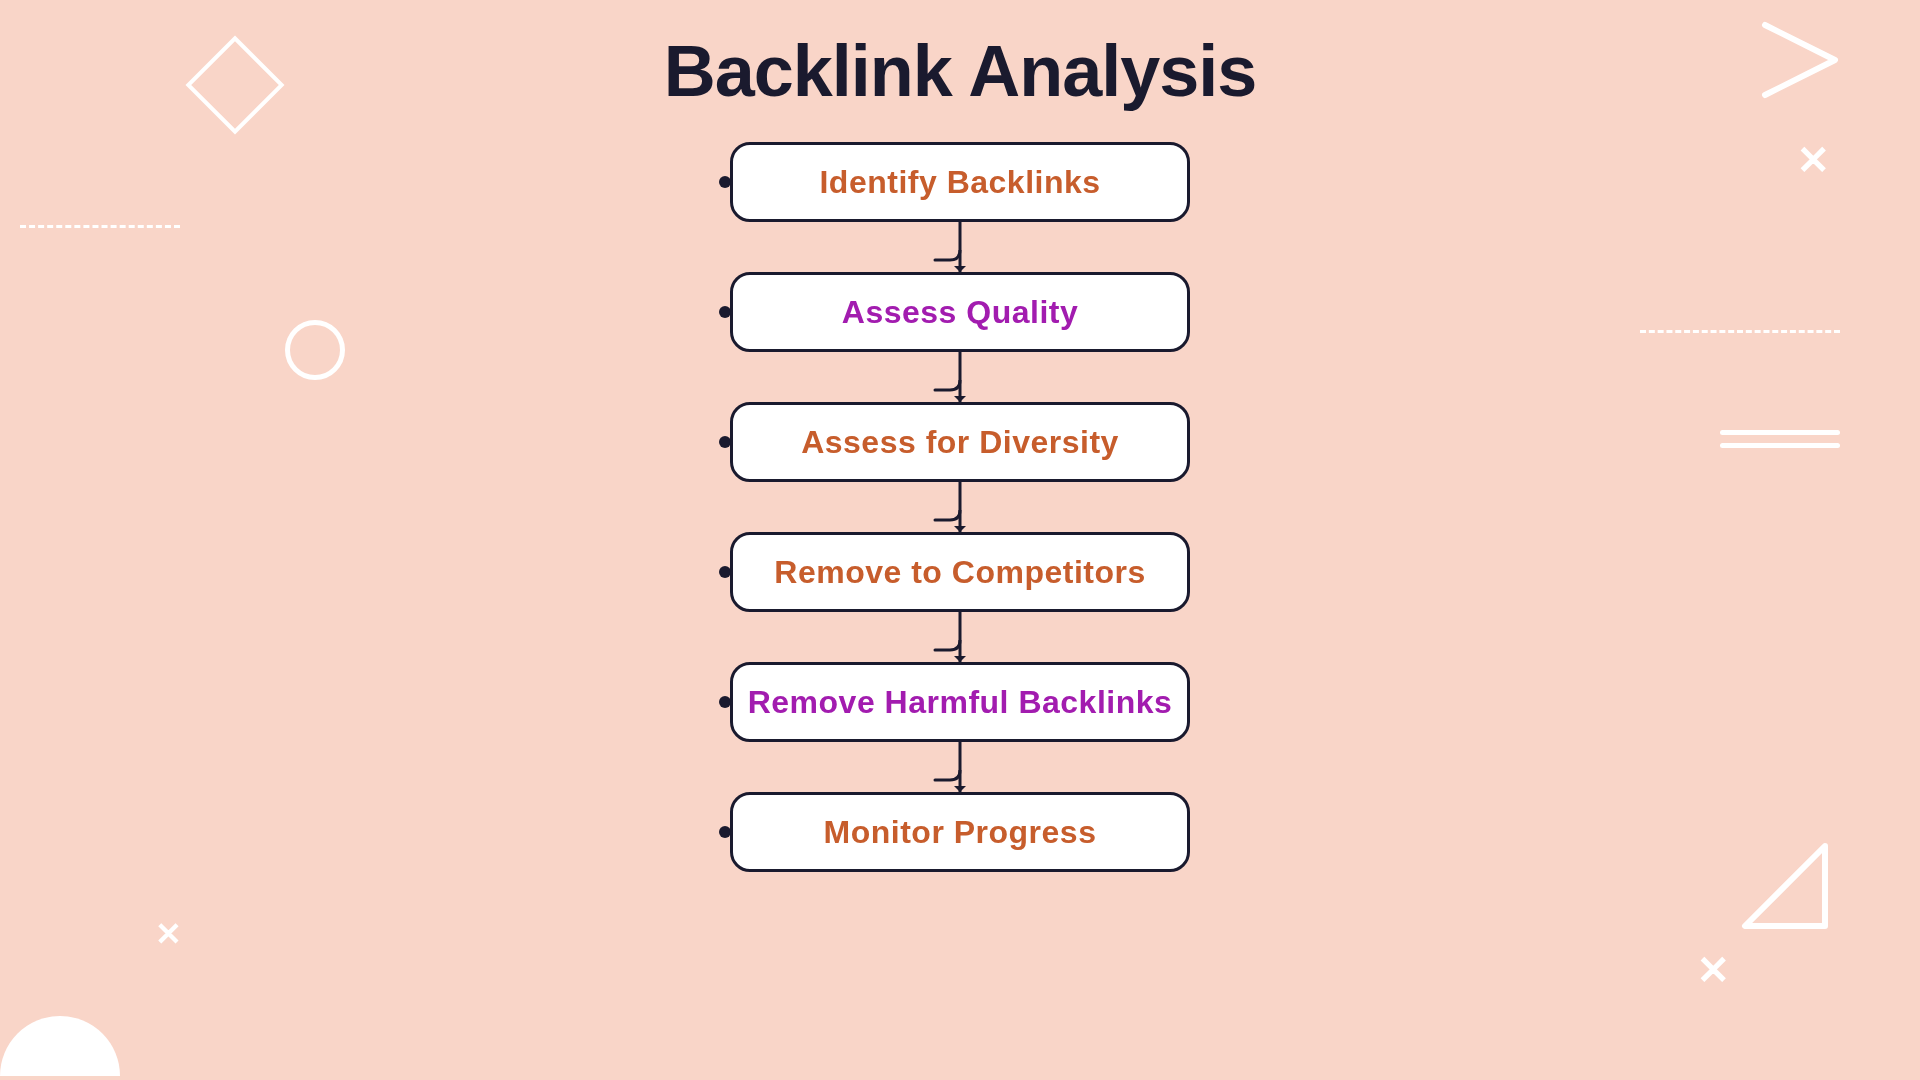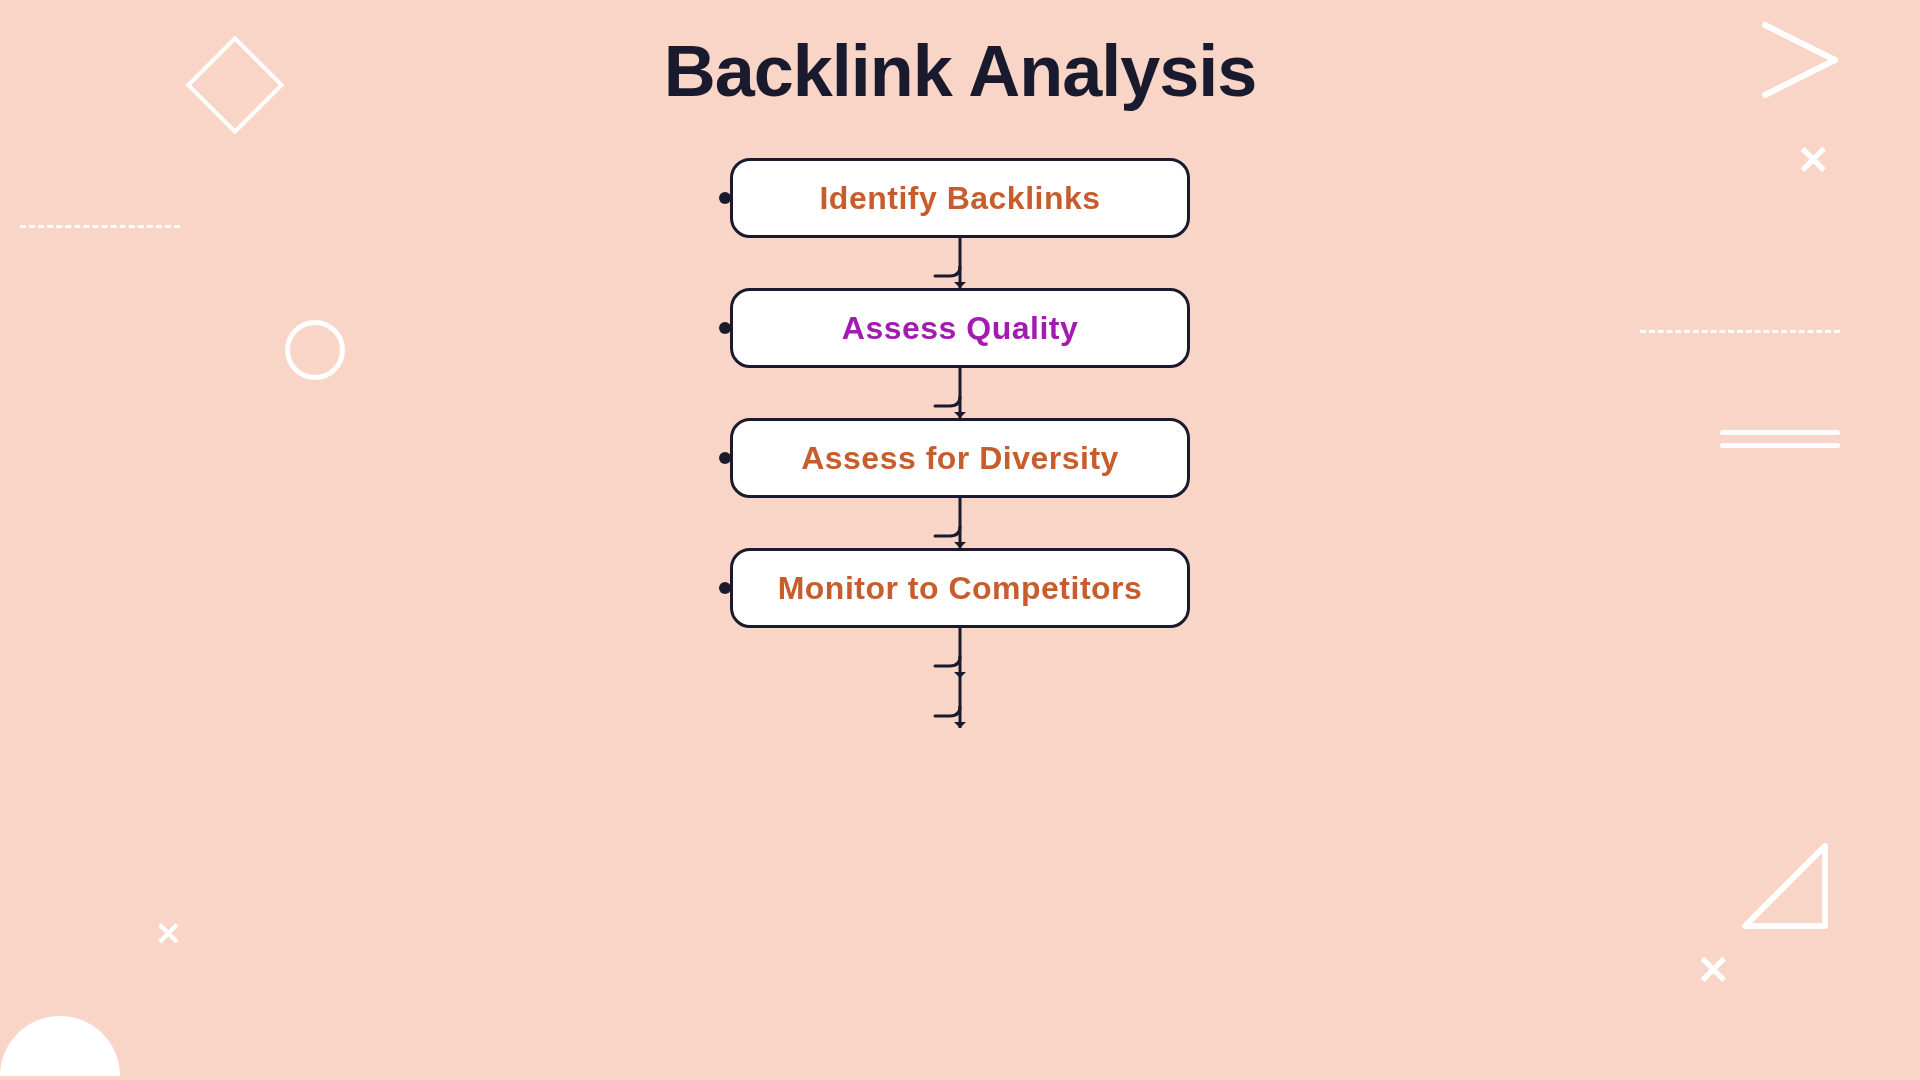--- a/index.html
+++ b/index.html
@@ -83,21 +83,21 @@
       margin-bottom: 20px;
       letter-spacing: -1px;
     }
 
     
     .flowchart {
       display: flex;
       flex-direction: column;
       align-items: center;
       gap: 0;
-      margin-top: 26px;
+      margin-top: 10px;
       justify-content: flex-end;
     }
 
     
     .step-box {
       width: 460px;
       height: 80px;
       border: 3px solid #1a1a2e;
       border-radius: 20px;
       display: flex;
@@ -220,35 +220,41 @@
 
     <div class="arrow-connector">
       <svg class="arrow-svg" viewBox="0 0 80 50" fill="none" xmlns="http://www.w3.org/2000/svg">
         <path d="M 40 0 L 40 28 Q 40 38 30 38 L 15 38" stroke="#1a1a2e" stroke-width="3" fill="none" stroke-linecap="round"></path>
         <path d="M 40 28 L 40 50" stroke="#1a1a2e" stroke-width="3" fill="none"></path>
         <polygon points="34,44 40,50 46,44" fill="#1a1a2e"></polygon>
       </svg>
     </div>
 
     <div class="step-box">
-      <span class="step-label color-orange">Monitor to Competitors</span>
-    </div>
-
-    <div class="arrow-connector">
-      <svg class="arrow-svg" viewBox="0 0 80 50" fill="none" xmlns="http://www.w3.org/2000/svg">
-        <path d="M 40 0 L 40 28 Q 40 38 30 38 L 15 38" stroke="#1a1a2e" stroke-width="3" fill="none" stroke-linecap="round"></path>
-        <path d="M 40 28 L 40 50" stroke="#1a1a2e" stroke-width="3" fill="none"></path>
-        <polygon points="34,44 40,50 46,44" fill="#1a1a2e"></polygon>
-      </svg>
-    </div>
-
-
-    <div class="arrow-connector">
-      <svg class="arrow-svg" viewBox="0 0 80 50" fill="none" xmlns="http://www.w3.org/2000/svg">
-        <path d="M 40 0 L 40 28 Q 40 38 30 38 L 15 38" stroke="#1a1a2e" stroke-width="3" fill="none" stroke-linecap="round"></path>
-        <path d="M 40 28 L 40 50" stroke="#1a1a2e" stroke-width="3" fill="none"></path>
-        <polygon points="34,44 40,50 46,44" fill="#1a1a2e"></polygon>
-      </svg>
-    </div>
-
+      <span class="step-label color-orange">Remove to Competitors</span>
+    </div>
+
+    <div class="arrow-connector">
+      <svg class="arrow-svg" viewBox="0 0 80 50" fill="none" xmlns="http://www.w3.org/2000/svg">
+        <path d="M 40 0 L 40 28 Q 40 38 30 38 L 15 38" stroke="#1a1a2e" stroke-width="3" fill="none" stroke-linecap="round"></path>
+        <path d="M 40 28 L 40 50" stroke="#1a1a2e" stroke-width="3" fill="none"></path>
+        <polygon points="34,44 40,50 46,44" fill="#1a1a2e"></polygon>
+      </svg>
+    </div>
+
+    <div class="step-box">
+      <span class="step-label color-navy">Remove Harmful Backlinks</span>
+    </div>
+
+    <div class="arrow-connector">
+      <svg class="arrow-svg" viewBox="0 0 80 50" fill="none" xmlns="http://www.w3.org/2000/svg">
+        <path d="M 40 0 L 40 28 Q 40 38 30 38 L 15 38" stroke="#1a1a2e" stroke-width="3" fill="none" stroke-linecap="round"></path>
+        <path d="M 40 28 L 40 50" stroke="#1a1a2e" stroke-width="3" fill="none"></path>
+        <polygon points="34,44 40,50 46,44" fill="#1a1a2e"></polygon>
+      </svg>
+    </div>
+
+    <div class="step-box">
+      <span class="step-label color-orange">Monitor Progress</span>
+    </div>
 
   </div>
 </div>
 
 </body></html>

